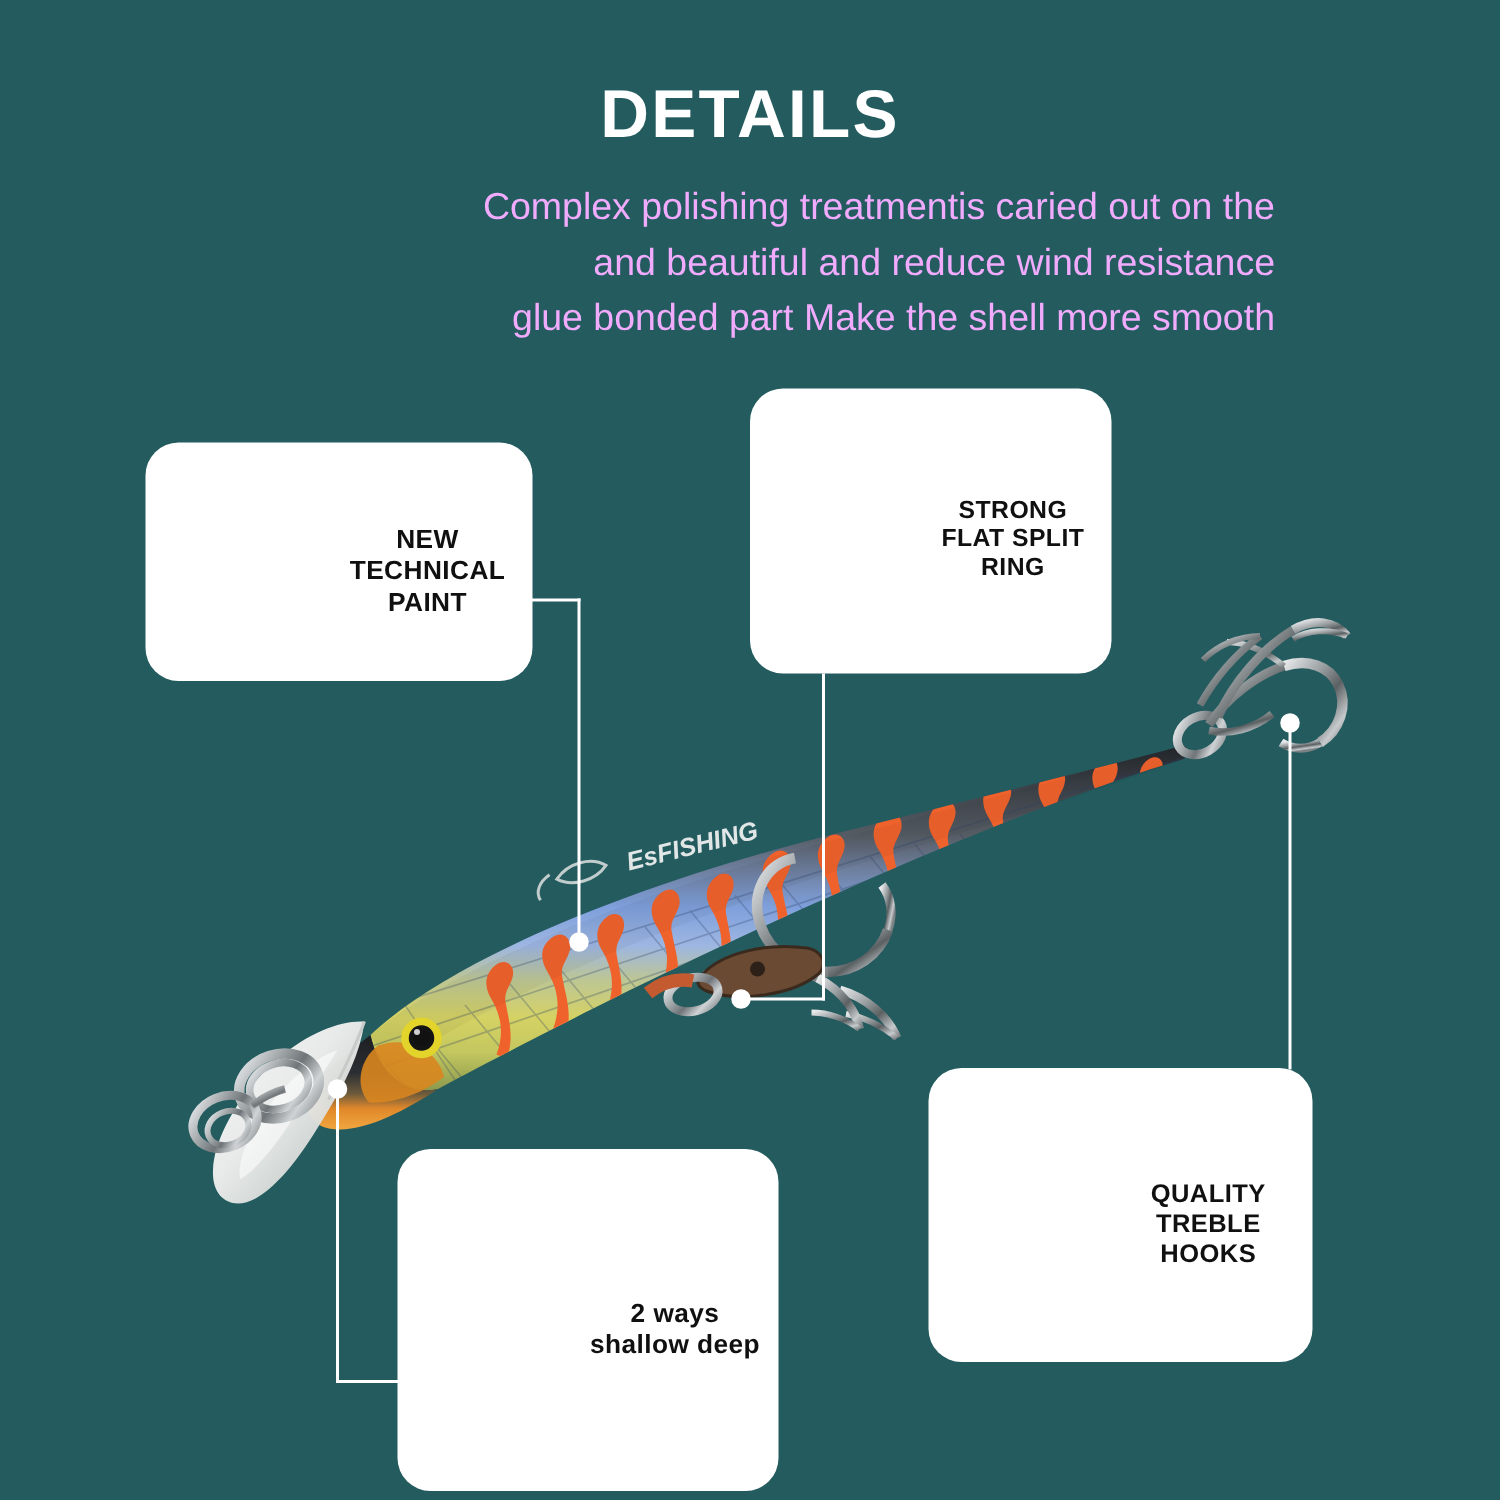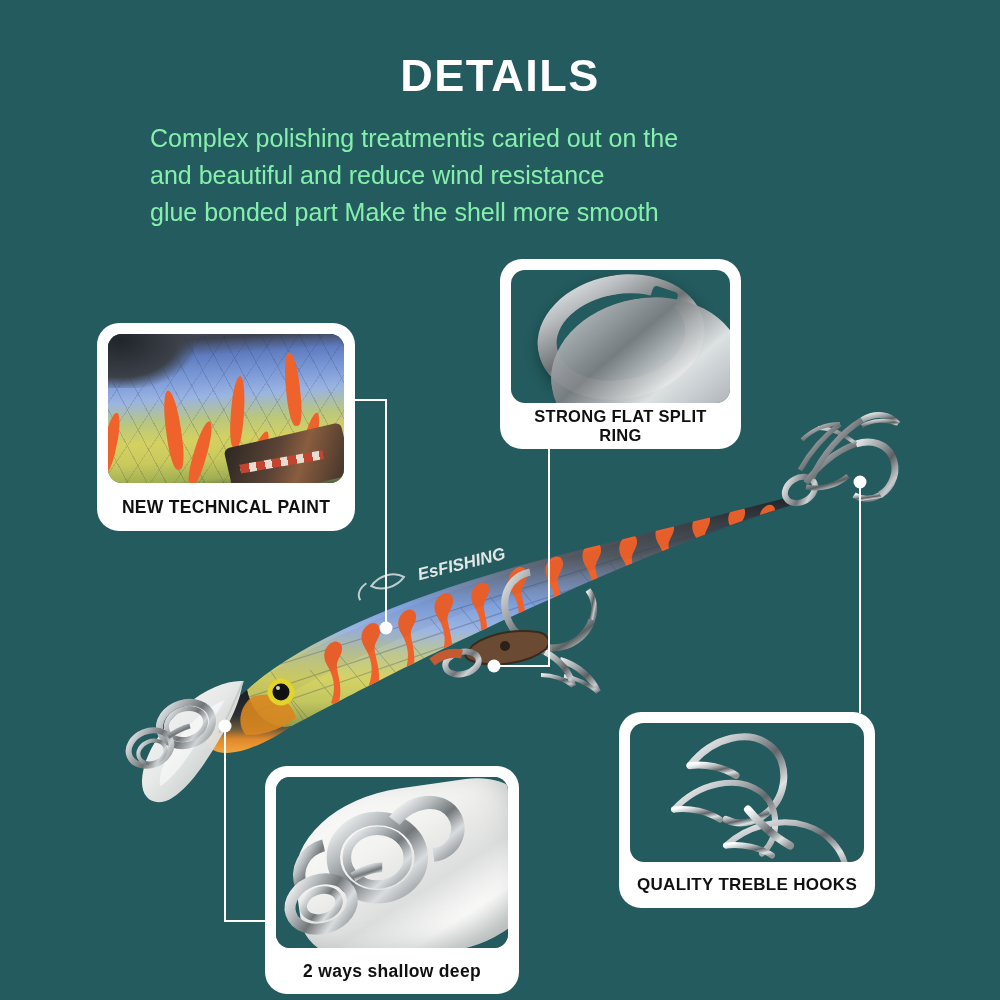--- a/index.html
+++ b/index.html
@@ -14,52 +14,52 @@
   .stage { position:absolute; inset:0; width:1000px; height:1000px;border-radius:12px; }
 
   
   .page-title {
     position:absolute; top:50px; left:0; width:1000px;
     text-align:center; color:#ffffff;
     font-size:45px; font-weight:bold; letter-spacing:1.5px;
   }
   .subtitle {
     position:absolute; top:120px; left:50%; transform:translateX(-50%);
-    width:700px; text-align:left; color:#86efac;
+    width:700px; text-align:right; color:#f0abfc;
     font-size:25px; line-height:37px; font-weight:400;
   }
   .subtitle span { display:block; }
 
   
   .leader { position:absolute; background:#ffffff; }
   .leader-v { width:2px; }
   .leader-h { height:2px; }
   .dot {
     position:absolute; width:13px; height:13px; border-radius:50%;
     background:#ffffff; transform:translate(-50%,-50%);
   }
 
   
   .card {
     position:absolute; background:#ffffff;
     border-radius:22px; overflow:hidden;
-    display:flex; flex-direction:column; align-items:center;
+    display:flex; flex-direction:row; align-items:center;
     padding:11px 11px 0 11px;
   }
   .card .photo {
     width:100%; flex:1 1 auto; border-radius:14px;
     background:#235b5e; position:relative; overflow:hidden;
   }
   .card .caption {
     width:100%; text-align:center; color:#101010;
     font-weight:bold; letter-spacing:0.3px;
     display:flex; align-items:center; justify-content:center;
   }
 
-  #card-paint { left:97px; top:323px; width:258px; height:208px; }
+  #card-paint { left:97px; top:295px; width:258px; height:159px; }
   #card-paint .caption { height:48px; font-size:17.5px; }
   #card-ring  { left:500px; top:259px; width:241px; height:190px; }
   #card-ring  .caption { height:46px; font-size:16.5px; }
   #card-hooks { left:619px; top:712px; width:256px; height:196px; }
   #card-hooks .caption { height:46px; font-size:17px; }
   #card-ways  { left:265px; top:766px; width:254px; height:228px; }
   #card-ways  .caption { height:46px; font-size:17.5px; }
 
   
   .paint-bg {

